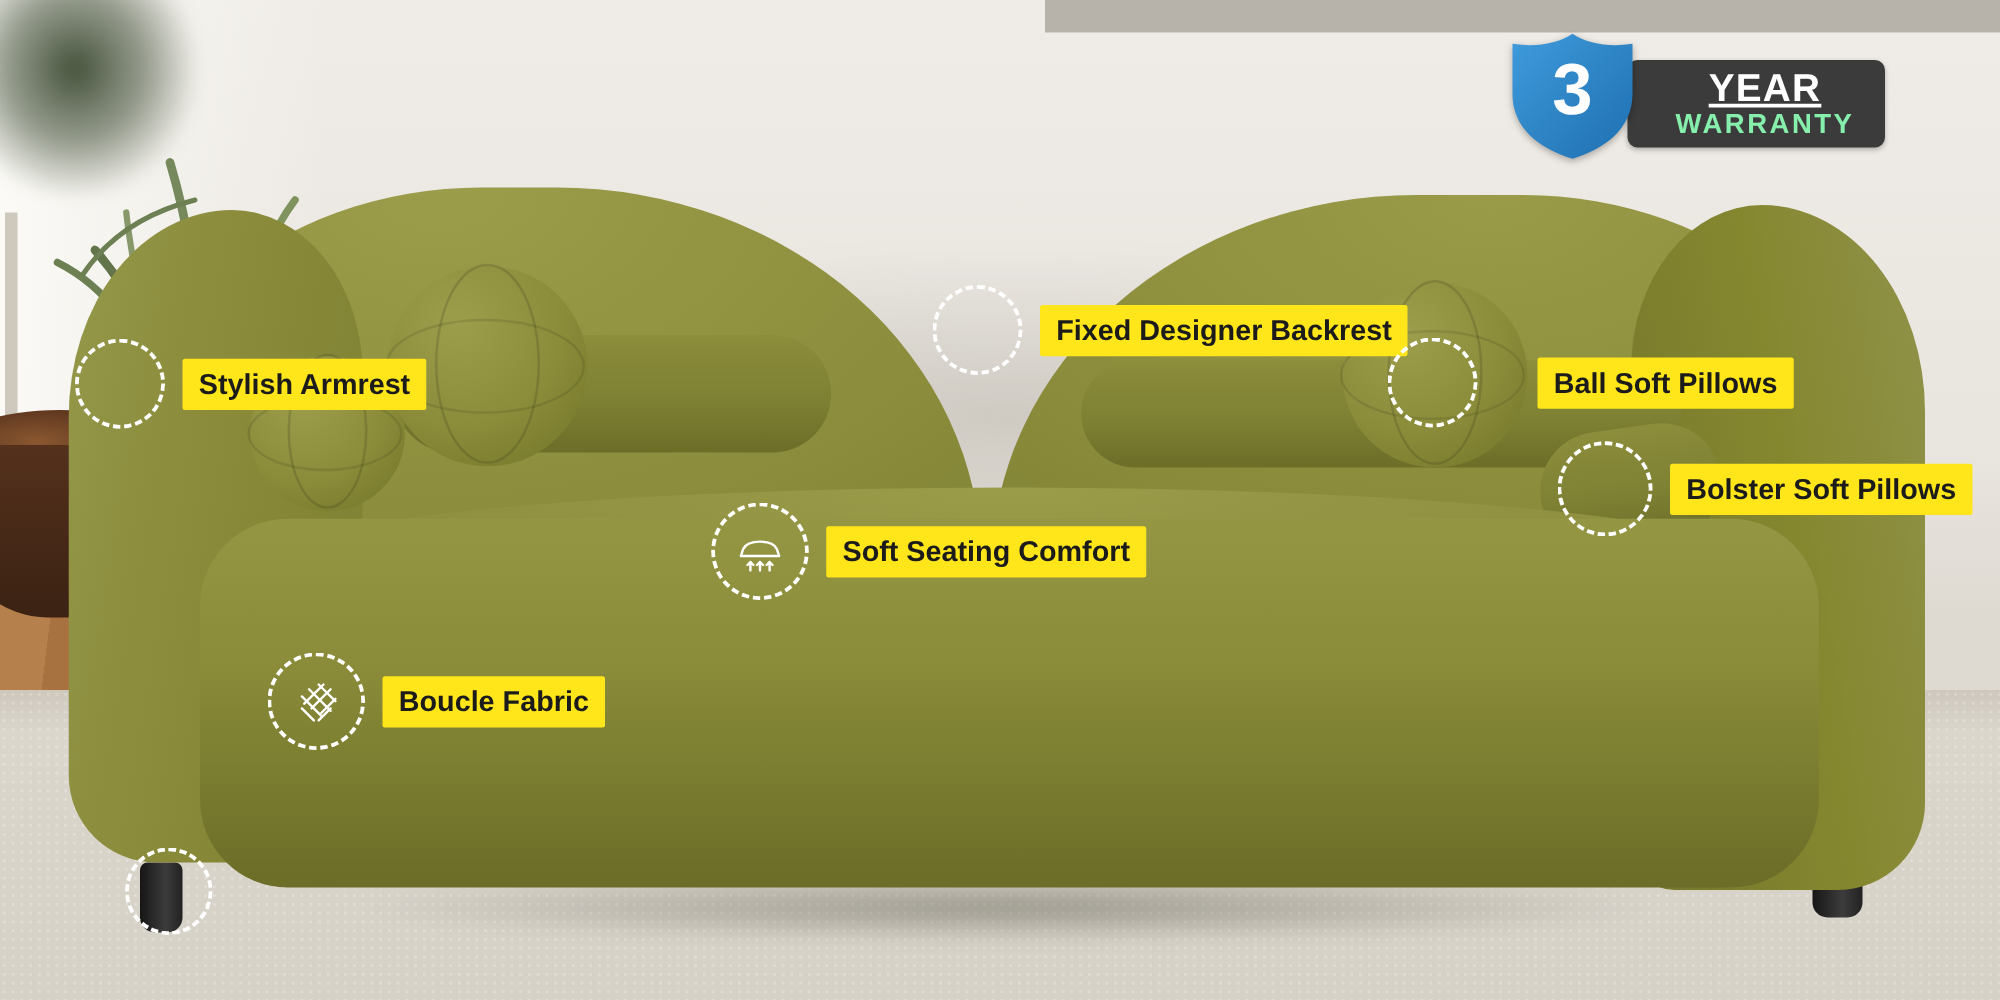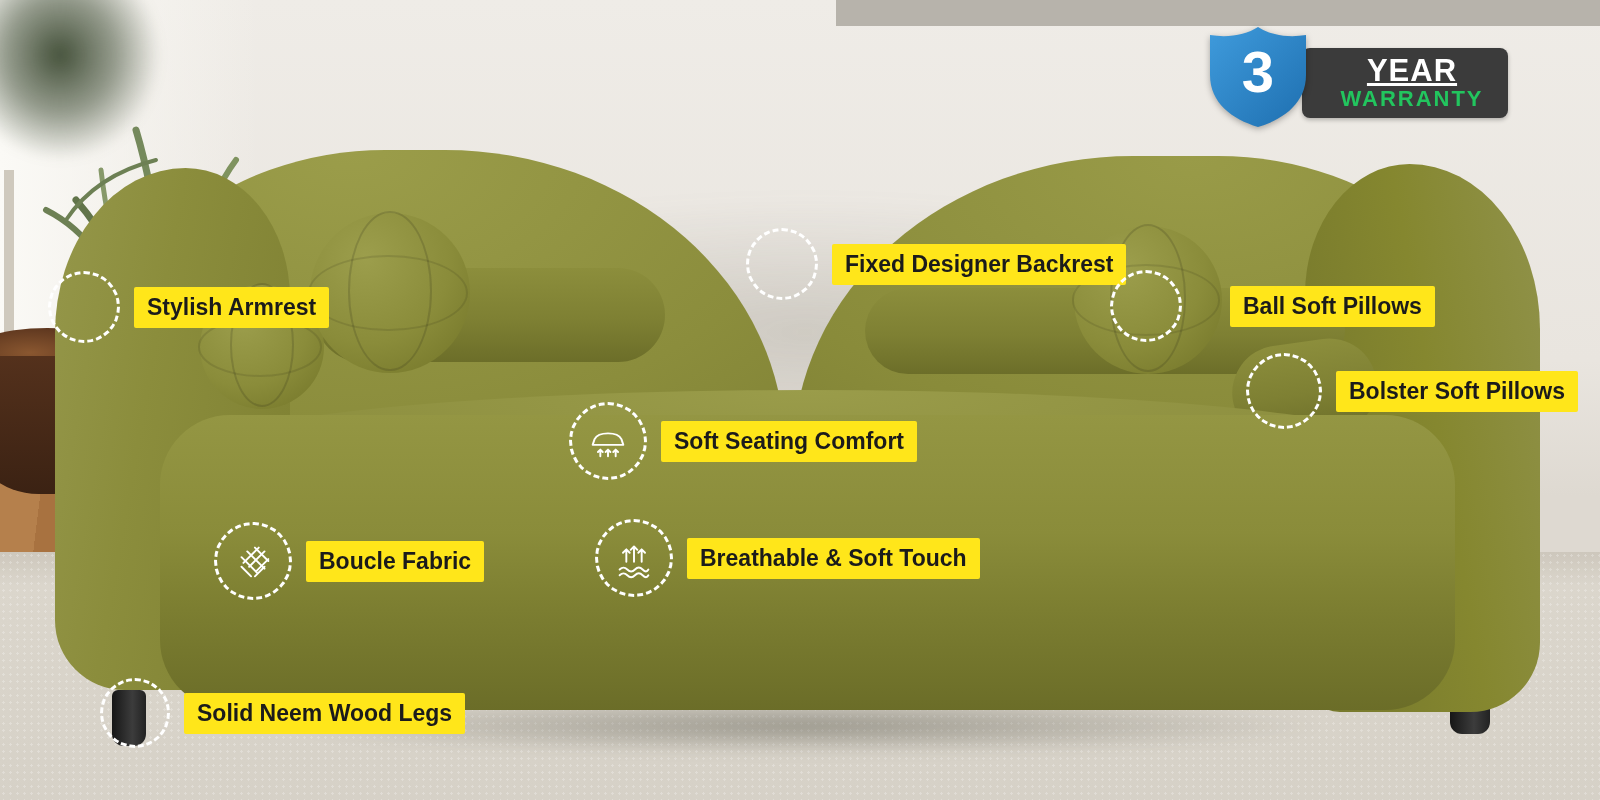--- a/index.html
+++ b/index.html
@@ -71,38 +71,38 @@
   .seat-base{left:105px;top:265px;width:1295px;height:295px;border-radius:70px;
     background:linear-gradient(180deg,#949643 0%,#8a8c3a 40%,#7e8032 62%,#6b6d28 100%);}
   .seat-bulge{left:135px;top:240px;width:1235px;height:130px;border-radius:50%;
     background:radial-gradient(60% 100% at 50% 0%,#9a9c4a 0%,#8e9040 70%,rgba(142,144,64,0) 100%);}
   
   .callout{position:absolute;display:flex;align-items:center;gap:14px;z-index:20;}
   .ring{flex:0 0 auto;width:var(--d,74px);height:var(--d,74px);border:3px dashed #ffffff;
     border-radius:50%;box-sizing:border-box;display:flex;align-items:center;justify-content:center;}
   .pill{background:#FFE61A;color:#1b1b1b;font-weight:700;font-size:23px;line-height:1;
     padding:9px 13px;white-space:nowrap;border-radius:2px;}
-  .c1{left:48px;top:271px;--d:72px;}
+  .c1{left:60px;top:271px;--d:72px;}
   .c2{left:746px;top:228px;--d:72px;}
   .c3{left:1110px;top:270px;gap:48px;--d:72px;}
   .c4{left:1246px;top:353px;--d:76px;}
   .c5{left:569px;top:402px;--d:78px;}
   .c6{left:214px;top:522px;--d:78px;}
   .c7{left:595px;top:519px;--d:78px;}
   .c8{left:1051px;top:524px;--d:78px;}
   .c9{left:100px;top:678px;--d:70px;}
   .ring svg{width:46px;height:46px;stroke:#ffffff;fill:none;stroke-width:2;
     stroke-linecap:round;stroke-linejoin:round;}
   
   .badge{position:absolute;left:1206px;top:22px;width:300px;height:108px;z-index:30;}
   .badge-rect{position:absolute;left:96px;top:26px;width:206px;height:70px;background:#3b3b3b;
     border-radius:8px;display:flex;flex-direction:column;justify-content:center;align-items:center;
     padding-left:14px;box-sizing:border-box;box-shadow:0 2px 4px rgba(0,0,0,.25);}
   .badge-year{font-size:31px;font-weight:700;color:#ffffff;letter-spacing:1px;line-height:1.05;text-decoration:underline;}
-  .badge-warranty{font-size:22px;font-weight:700;color:#22c55e;letter-spacing:2px;line-height:1.1;}
+  .badge-warranty{font-size:22px;font-weight:700;color:#86efac;letter-spacing:2px;line-height:1.1;}
   .shield{position:absolute;left:0;top:0;width:104px;height:108px;filter:drop-shadow(0 2px 3px rgba(0,0,0,.3));}
   .shield-num{position:absolute;left:0;top:16px;width:104px;text-align:center;
     font-size:58px;font-weight:700;color:#ffffff;}
 </style>
 </head>
 <body>
 
 <div class="canvas">
 
   <div class="wall-band"></div>
@@ -191,37 +191,24 @@
   <div class="callout c6">
     <div class="ring">
       <svg viewBox="0 0 48 48">
         <path d="M12 20 L28 36 M18 14 L36 32 M26 10 L40 24 M12 30 L22 40"></path>
         <path d="M36 14 L20 30 M40 22 L28 34 M30 10 L14 26 M36 30 L26 40"></path>
       </svg>
     </div>
     <div class="pill">Boucle Fabric</div>
   </div>
 
-  <div class="callout c7">
-    <div class="ring">
-      <svg viewBox="0 0 48 48">
-        <path d="M9 36 q4 -4 8 0 t8 0 t8 0 t6 0"></path>
-        <path d="M9 42 q4 -4 8 0 t8 0 t8 0 t6 0"></path>
-        <path d="M16 28 V15 M12.5 18.5 L16 15 L19.5 18.5"></path>
-        <path d="M24 28 V12 M20.5 15.5 L24 12 L27.5 15.5"></path>
-        <path d="M32 28 V15 M28.5 18.5 L32 15 L35.5 18.5"></path>
-      </svg>
-    </div>
-    <div class="pill">Breathable &amp; Soft Touch</div>
-  </div>
 
 
   <div class="callout c9">
     <div class="ring"></div>
-    <div class="pill">Solid Neem Wood Legs</div>
   </div>
 
   <div class="badge">
     <div class="badge-rect">
       <div class="badge-year">YEAR</div>
       <div class="badge-warranty">WARRANTY</div>
     </div>
     <svg class="shield" viewBox="0 0 104 106">
       <defs>
         <linearGradient id="shieldGrad" x1="0" y1="0" x2="1" y2="1">

